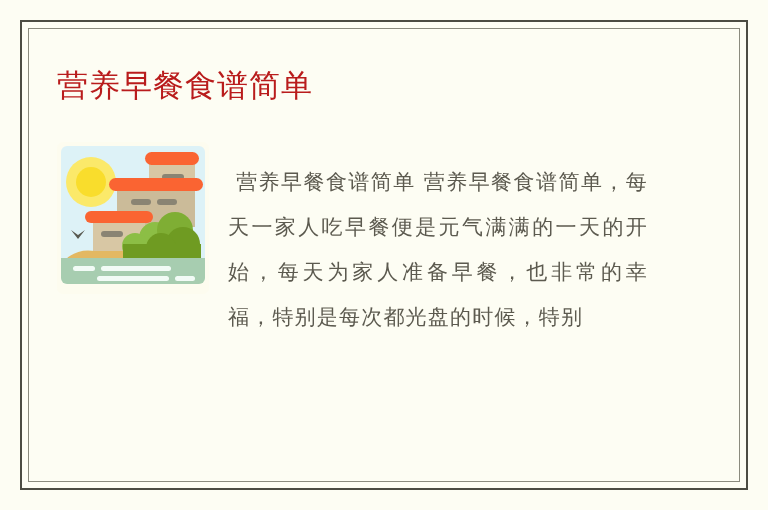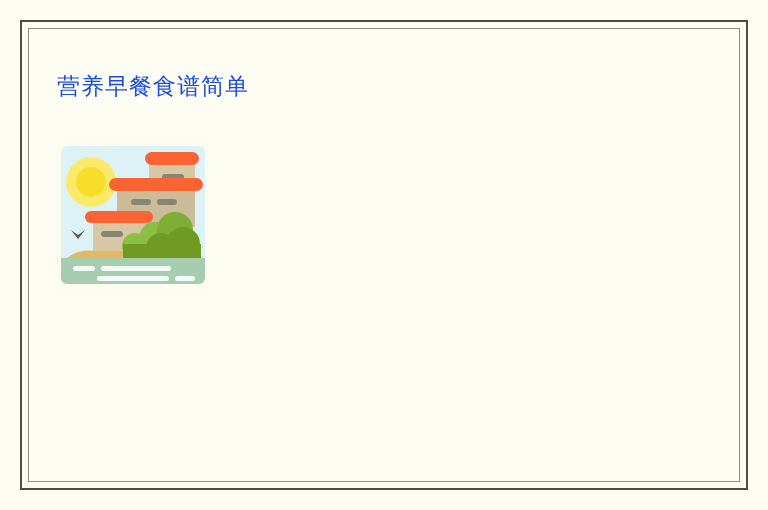--- a/index.html
+++ b/index.html
@@ -49,25 +49,25 @@
     left: 0;
     top: 0;
     width: 768px;
     height: 510px;
   }
 
   .page-title {
     position: absolute;
     left: 57px;
     top: 66px;
-    font-family: Liberation Sans, sans-serif;
-    font-size: 23px;
+    font-family: Liberation Serif, serif;
+    font-size: 31px;
     line-height: 40px;
     letter-spacing: 1px;
-    color: #1d4ed8;
+    color: #b91c1c;
     white-space: nowrap;
   }
 
   
   .illustration {
     position: absolute;
     left: 57px;
     top: 142px;
     width: 152px;
     height: 152px;
@@ -140,15 +140,16 @@
 
         <path d="M4 116 h144 v20 a6 6 0 0 1 -6 6 H10 a6 6 0 0 1 -6 -6 z" fill="#a7cdb0"></path>
 
         <rect x="16" y="124" width="22" height="5" rx="2.5" fill="#f2fbf6"></rect>
         <rect x="44" y="124" width="70" height="5" rx="2.5" fill="#f2fbf6"></rect>
         <rect x="40" y="134" width="72" height="5" rx="2.5" fill="#f2fbf6"></rect>
         <rect x="118" y="134" width="20" height="5" rx="2.5" fill="#f2fbf6"></rect>
       </svg>
     </div>
 
+    <div class="article-body"> 营养早餐食谱简单 营养早餐食谱简单，每天一家人吃早餐便是元气满满的一天的开始，每天为家人准备早餐，也非常的幸福，特别是每次都光盘的时候，特别</div>
 
   </div>
 </div>
 
 </body></html>

